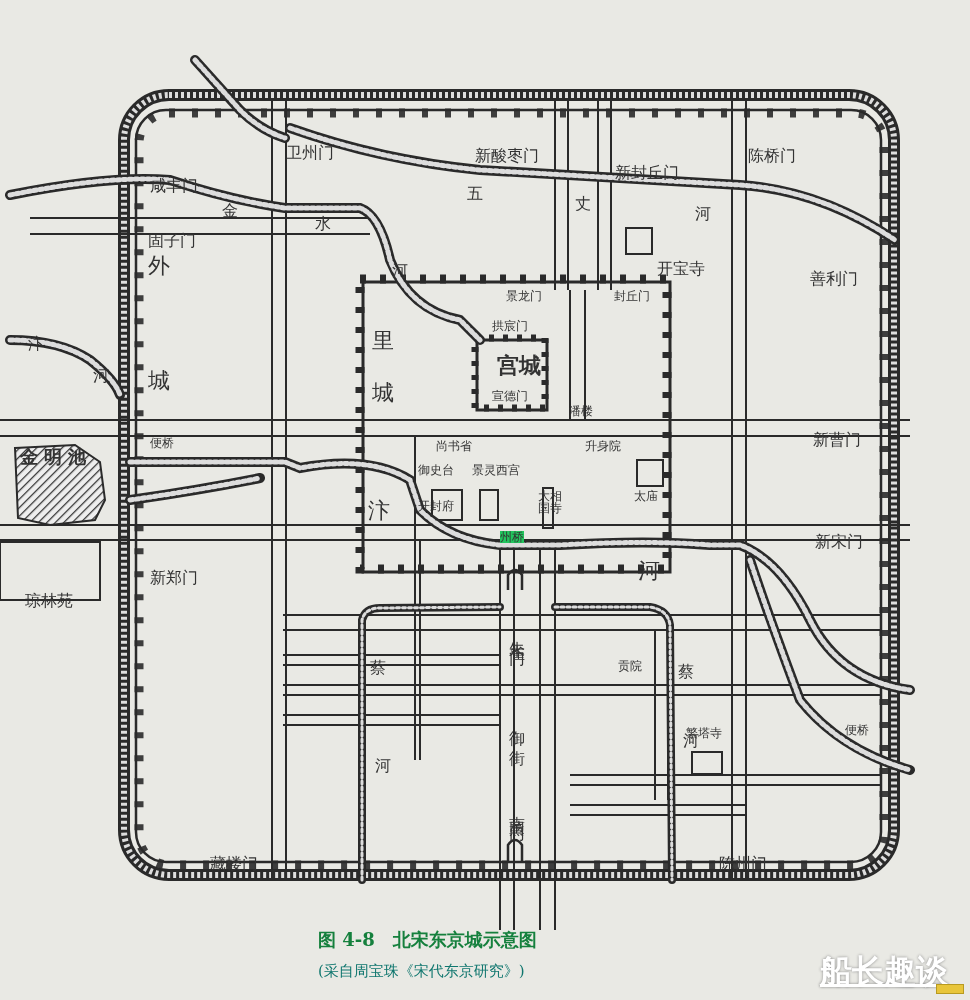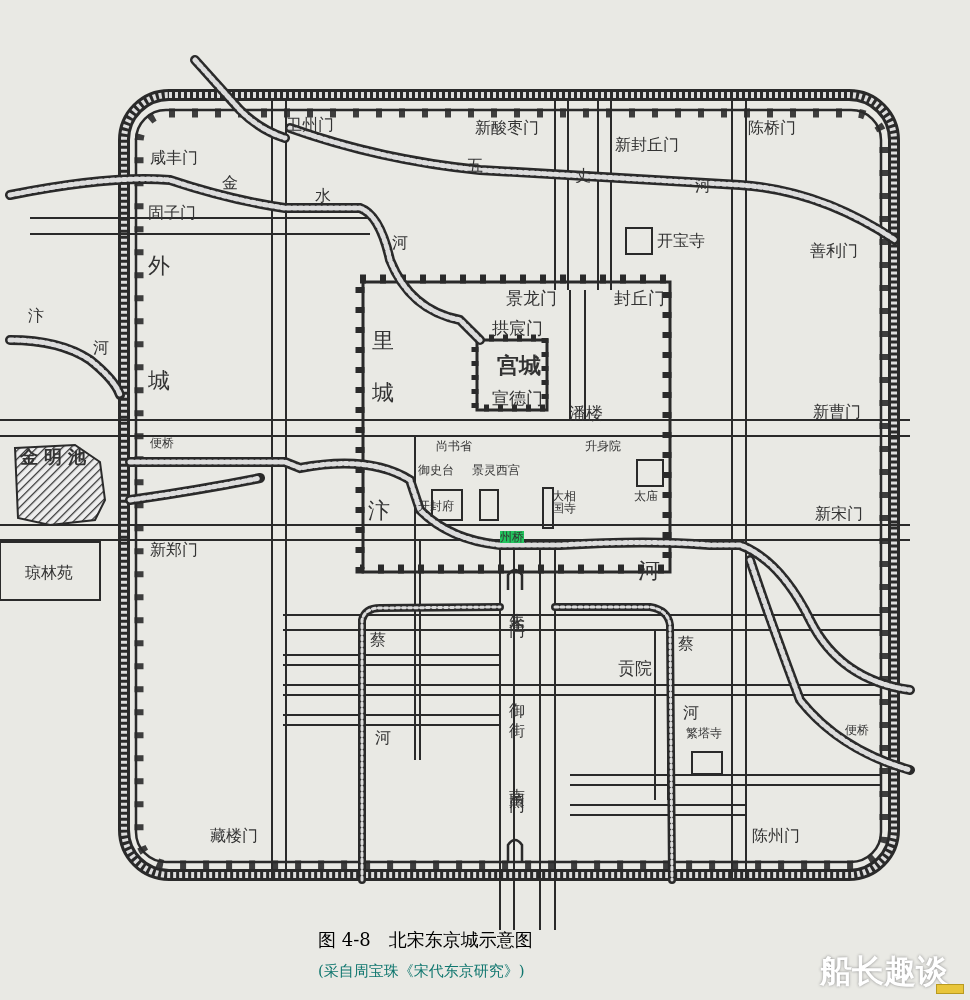--- a/index.html
+++ b/index.html
@@ -1,27 +1,27 @@
 <!DOCTYPE html>
 <html><head>
 <meta charset="utf-8">
 <style>
   html,body{margin:0;padding:0;}
   body{width:970px;height:1000px;background:#e9e9e4;overflow:hidden;position:relative;font-family:"DejaVu Serif",serif;color:#2a2a2a;}
   svg.map{position:absolute;left:0;top:0;}
   .lbl{position:absolute;font-family:"DejaVu Serif",serif;color:#333;white-space:nowrap;line-height:1;}
   .s14{font-size:12px;}
-  .s15{font-size:17px;}
-  .s16{font-size:16px;}
+  .s15{font-size:12px;}
+  .s16{font-size:16px;margin-top:28px;}
   .s18{font-size:18px;}
   .s22{font-size:22px;}
   .vert{writing-mode:vertical-rl;letter-spacing:4px;}
-  .caption{position:absolute;left:318px;top:928px;font-size:18px;color:#000000;font-family:"DejaVu Serif",serif;}
+  .caption{position:absolute;left:318px;top:928px;font-size:18px;color:#15803d;font-family:"DejaVu Serif",serif;font-weight:bold;}
   .source{position:absolute;left:318px;top:962px;font-size:15px;color:#0f766e;font-family:"DejaVu Serif",serif;}
-  .watermark{position:absolute;right:22px;top:950px;font-size:32px;color:#fff;font-family:"DejaVu Sans",sans-serif;font-weight:bold;text-shadow:0 0 3px #888;}
+  .watermark{position:absolute;right:22px;top:950px;font-size:32px;color:#fff;font-family:"DejaVu Sans",sans-serif;font-weight:bold;text-shadow:0 0 3px #888;text-decoration:underline;}
   .badge{position:absolute;right:6px;bottom:6px;width:26px;height:8px;background:#e8c53a;border:1px solid #b89a20;}
 </style>
 </head>
 <body>
 
 <svg class="map" width="970" height="1000" viewBox="0 0 970 1000">
   <defs>
     <pattern id="hatch" patternUnits="userSpaceOnUse" width="6" height="6" patternTransform="rotate(45)">
       <rect width="6" height="6" fill="#eee"></rect>
       <line x1="0" y1="0" x2="0" y2="6" stroke="#333" stroke-width="2.5"></line>
@@ -136,21 +136,21 @@
 <div class="lbl s16" style="left:615px;top:137px">新封丘门</div>
 <div class="lbl s16" style="left:748px;top:120px">陈桥门</div>
 <div class="lbl s16" style="left:150px;top:150px">咸丰门</div>
 <div class="lbl s16" style="left:148px;top:205px">固子门</div>
 <div class="lbl s16" style="left:810px;top:243px">善利门</div>
 <div class="lbl s16" style="left:813px;top:404px">新曹门</div>
 <div class="lbl s16" style="left:815px;top:506px">新宋门</div>
 <div class="lbl s16" style="left:150px;top:542px">新郑门</div>
 <div class="lbl s16" style="left:210px;top:828px">藏楼门</div>
 <div class="lbl s16 vert" style="left:509px;top:775px">南薰门</div>
-<div class="lbl s16" style="left:752px;top:828px">陈州门</div>
+<div class="lbl s16" style="left:719px;top:828px">陈州门</div>
 
 <div class="lbl s15" style="left:506px;top:290px">景龙门</div>
 <div class="lbl s15" style="left:614px;top:290px">封丘门</div>
 <div class="lbl s16 vert" style="left:509px;top:600px">朱雀门</div>
 <div class="lbl s15" style="left:492px;top:320px">拱宸门</div>
 <div class="lbl s15" style="left:492px;top:390px">宣德门</div>
 
 <div class="lbl s22" style="left:497px;top:354px;font-weight:bold">宫城</div>
 <div class="lbl s22" style="left:372px;top:330px">里</div>
 <div class="lbl s22" style="left:372px;top:382px">城</div>
@@ -172,21 +172,21 @@
 <div class="lbl s16" style="left:678px;top:636px">蔡</div>
 <div class="lbl s16" style="left:683px;top:705px">河</div>
 
 <div class="lbl s16" style="left:657px;top:233px">开宝寺</div>
 <div class="lbl s15" style="left:569px;top:405px">潘楼</div>
 <div class="lbl s14" style="left:436px;top:440px">尚书省</div>
 <div class="lbl s14" style="left:418px;top:464px">御史台</div>
 <div class="lbl s14" style="left:472px;top:464px">景灵西宫</div>
 <div class="lbl s14" style="left:418px;top:500px">开封府</div>
 <div class="lbl s14" style="left:585px;top:440px">升身院</div>
-<div class="lbl s14" style="left:552px;top:490px;width:34px;white-space:normal">大相国寺</div>
+<div class="lbl s14" style="left:538px;top:490px;width:34px;white-space:normal">大相国寺</div>
 <div class="lbl s14" style="left:634px;top:490px">太庙</div>
 <div class="lbl s14" style="left:500px;top:531px;background:#22c55e">州桥</div>
 <div class="lbl s16 vert" style="left:509px;top:690px;letter-spacing:20px">御街</div>
 <div class="lbl s15" style="left:618px;top:660px">贡院</div>
 <div class="lbl s14" style="left:686px;top:727px">繁塔寺</div>
 <div class="lbl s18" style="left:20px;top:448px;letter-spacing:6px;font-weight:bold">金明池</div>
 <div class="lbl s16" style="left:25px;top:565px">琼林苑</div>
 <div class="lbl s14" style="left:150px;top:437px">便桥</div>
 <div class="lbl s14" style="left:845px;top:724px">便桥</div>
 

